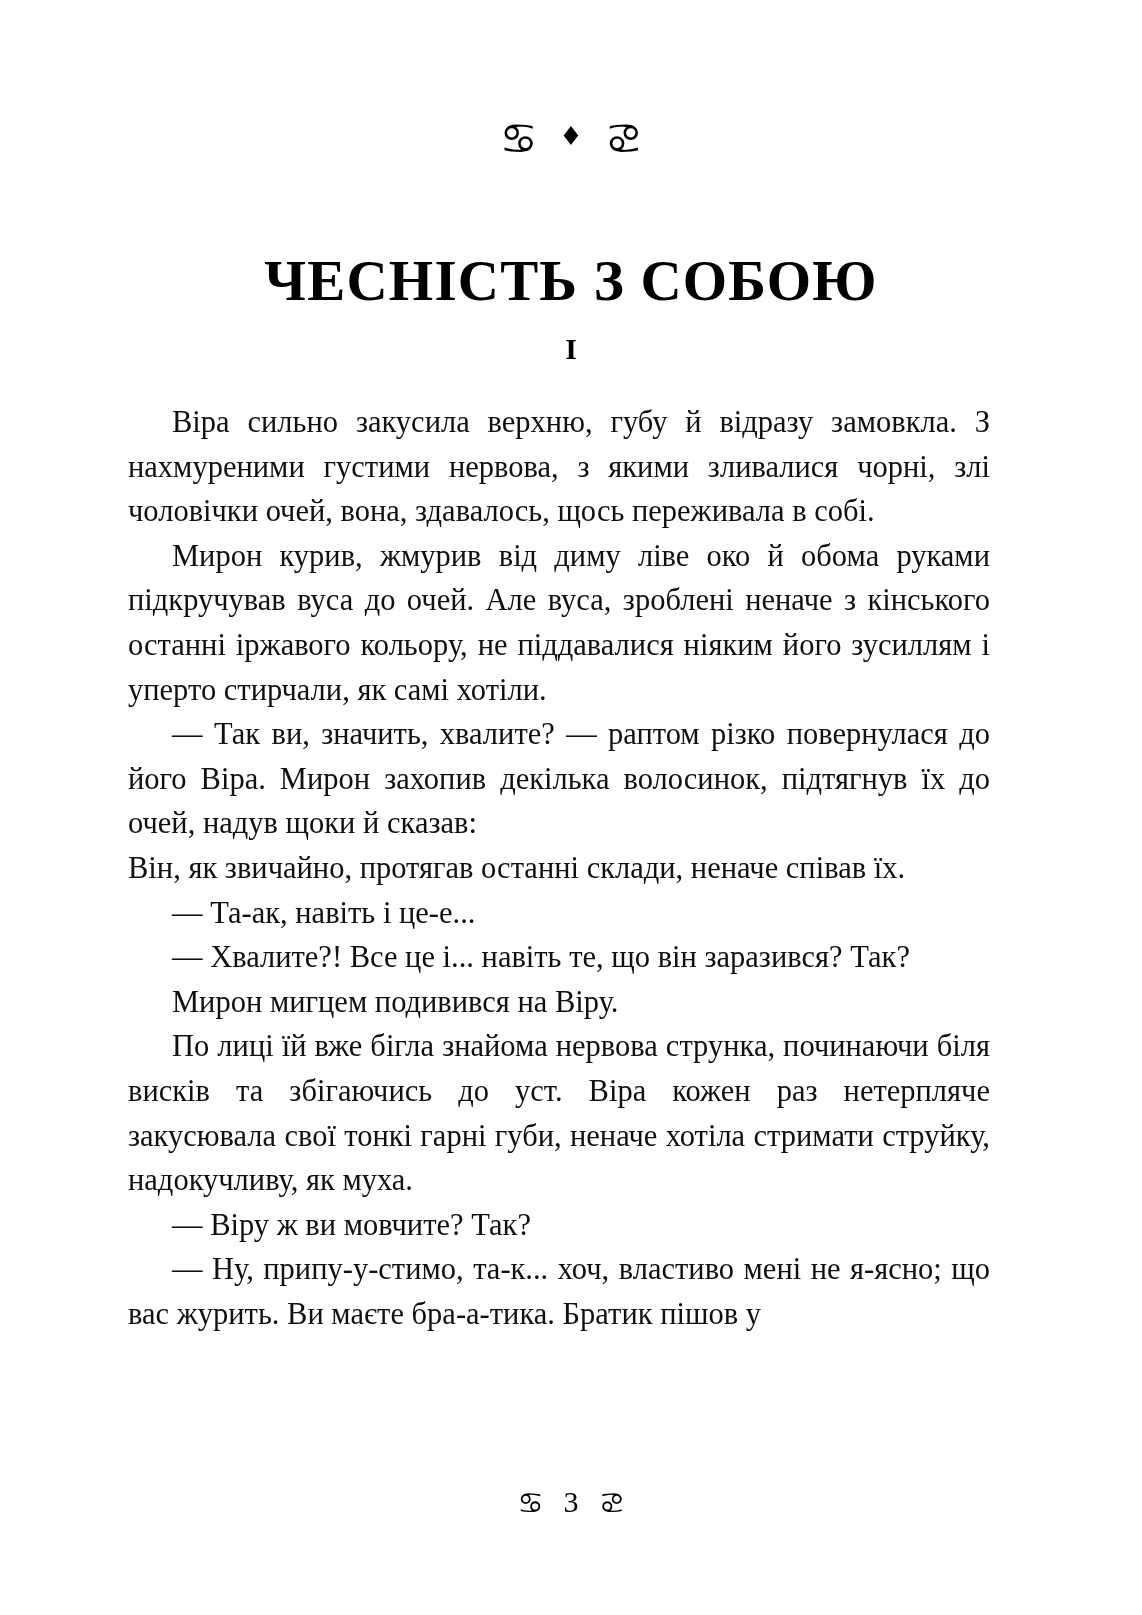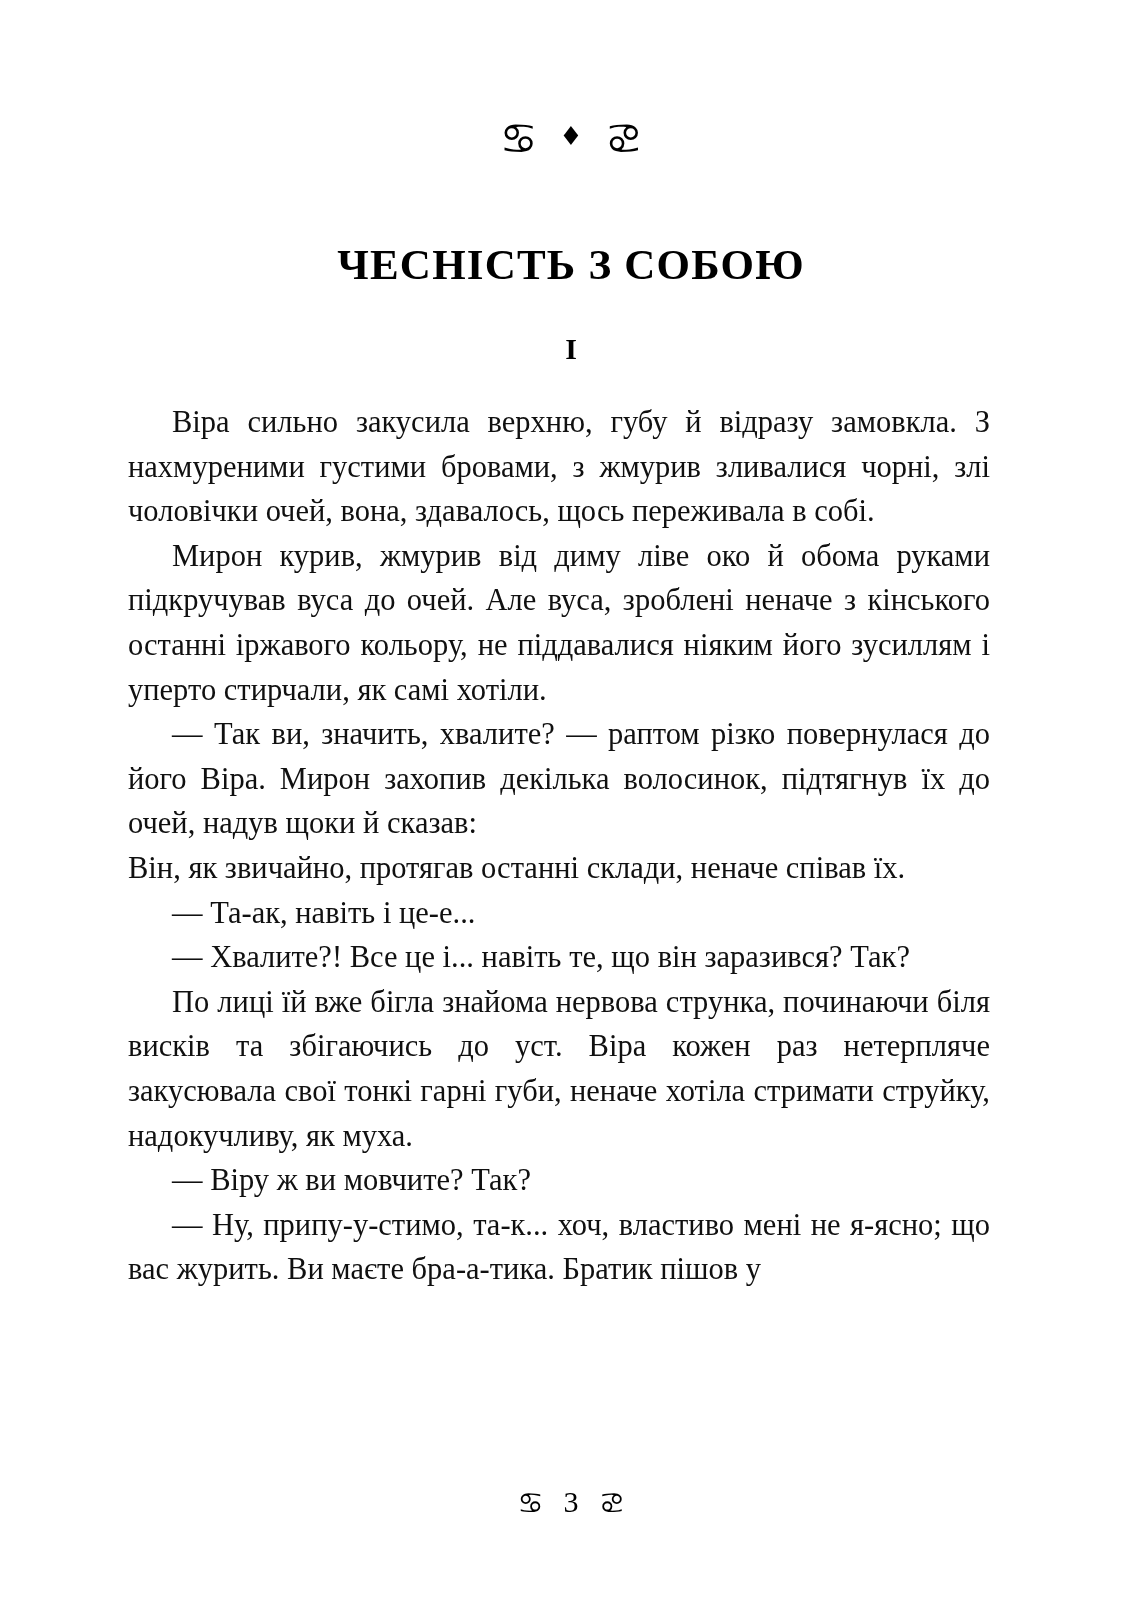--- a/index.html
+++ b/index.html
@@ -52,21 +52,21 @@
 
   
   .chapter-title {
     position: absolute;
     left: 0;
     right: 0;
     top: 212px;
     text-align: center;
     font-family: "Liberation Serif", "DejaVu Serif", serif;
     font-weight: bold;
-    font-size: 43px;
+    font-size: 57px;
     letter-spacing: 1.2px;
     color: #000;
     line-height: 1.1;
   }
 
   
   .section-number {
     position: absolute;
     left: 0;
     right: 0;
@@ -135,26 +135,27 @@
     <span class="orn-glyph left">♋</span>
     <span class="orn-diamond">♦</span>
     <span class="orn-glyph right">♋</span>
   </div>
 
   <h1 class="chapter-title">ЧЕСНІСТЬ З СОБОЮ</h1>
 
   <div class="section-number">I</div>
 
   <div class="textblock">
-      <p>Віра сильно закусила верхню, губу й відразу замовкла. З нахмуреними густими бровами, з жмурив зливалися чорні, злі чоловічки очей, вона, здавалось, щось переживала в собі.</p>
+      <p>Віра сильно закусила верхню, губу й відразу замовкла. З нахмуреними густими нервова, з якими зливалися чорні, злі чоловічки очей, вона, здавалось, щось переживала в собі.</p>
       <p>Мирон курив, жмурив від диму ліве око й обома руками підкручував вуса до очей. Але вуса, зроблені неначе з кінського останні іржавого кольору, не піддавалися ніяким його зусиллям і уперто стирчали, як самі хотіли.</p>
       <p>— Так ви, значить, хвалите? — раптом різко повернулася до його Віра. Мирон захопив декілька волосинок, підтягнув їх до очей, надув щоки й сказав:</p>
       <p class="noindent">Він, як звичайно, протягав останні склади, неначе співав їх.</p>
       <p>— Та-ак, навіть і це-е...</p>
       <p>— Хвалите?! Все це і... навіть те, що він заразився? Так?</p>
+      <p>Мирон мигцем подивився на Віру.</p>
       <p>По лиці їй вже бігла знайома нервова струнка, починаючи біля висків та збігаючись до уст. Віра кожен раз нетерпляче закусювала свої тонкі гарні губи, неначе хотіла стримати струйку, надокучливу, як муха.</p>
       <p>— Віру ж ви мовчите? Так?</p>
       <p>— Ну, припу-у-стимо, та-к... хоч, властиво мені не я-ясно; що вас журить. Ви маєте бра-а-тика. Братик пішов у</p>
     </div>
 
   <div class="folio">
     <span class="orn-glyph left">♋</span>
     <span class="folio-number">3</span>
     <span class="orn-glyph right">♋</span>
   </div>

